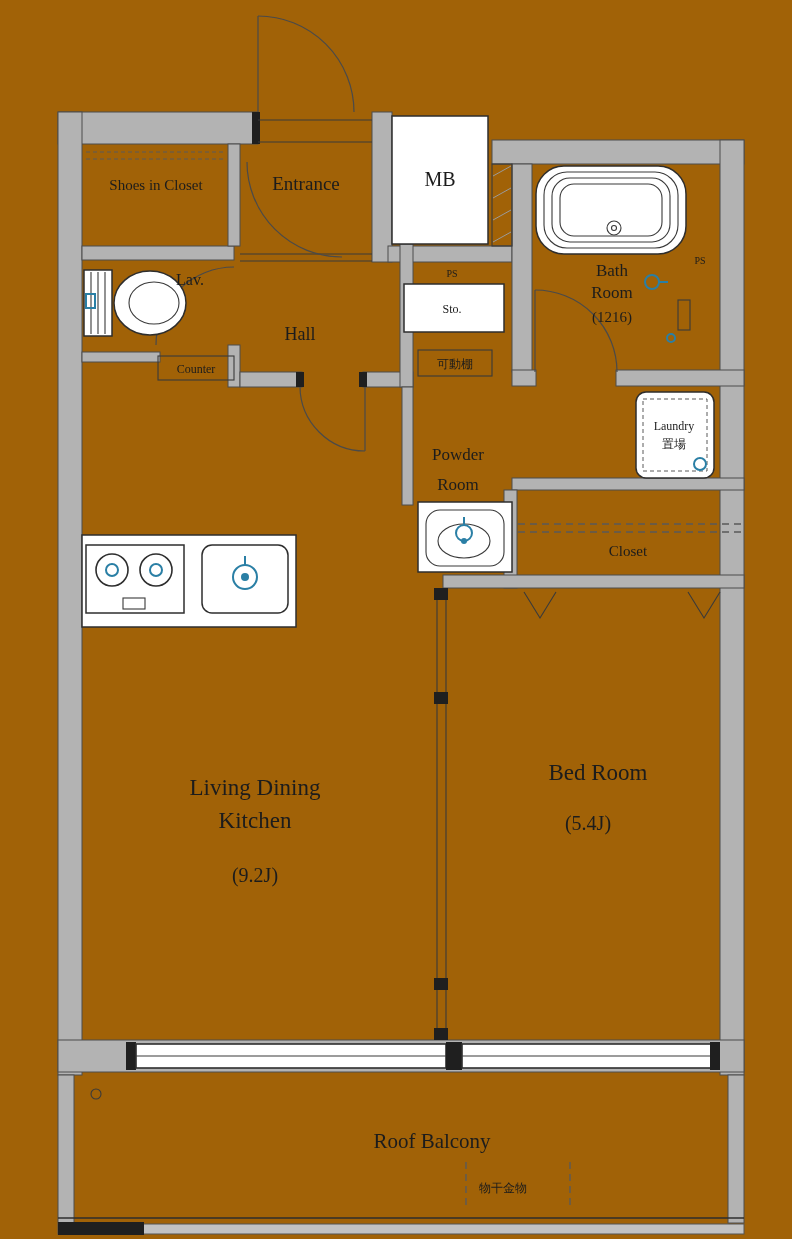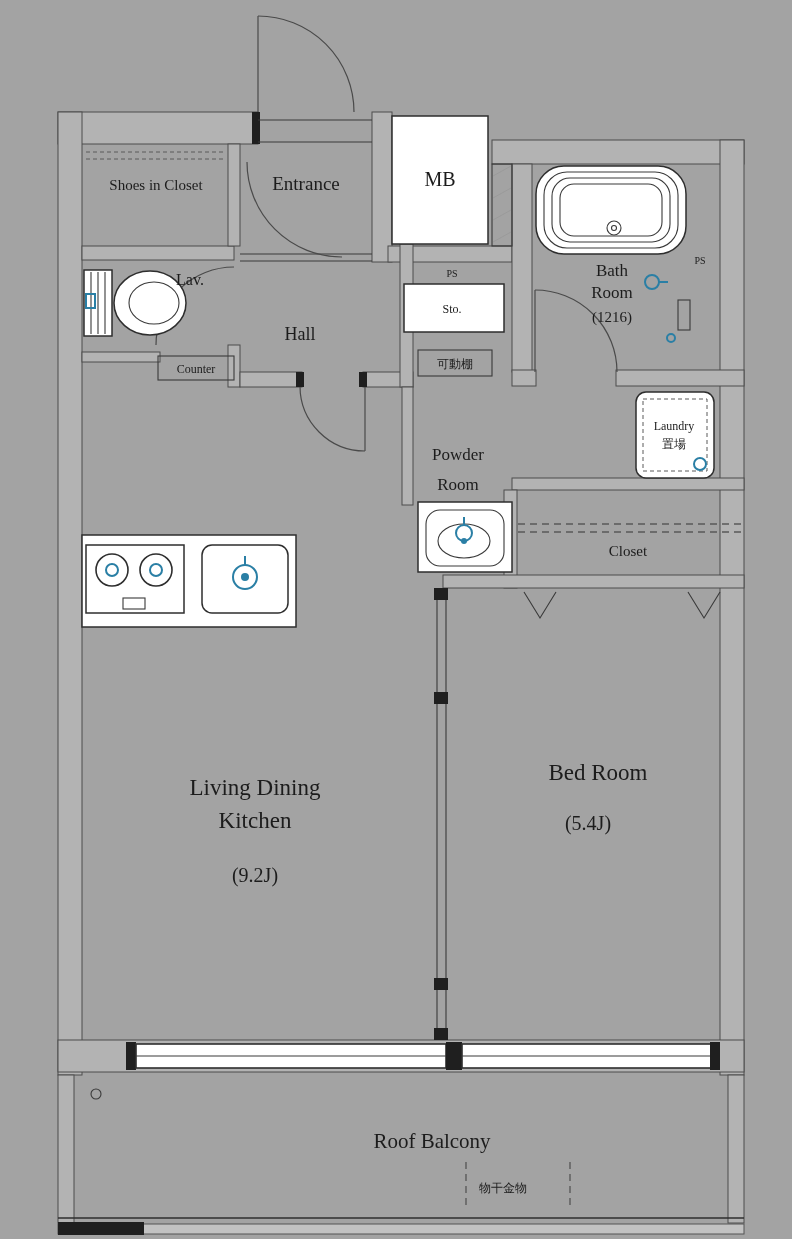--- a/index.html
+++ b/index.html
@@ -1,17 +1,17 @@
 <!DOCTYPE html>
 <html><head>
 <meta charset="utf-8">
 <title>Floor Plan</title>
 <style>
   html,body{margin:0;padding:0;background:#ffffff;}
-  .plan-wrap{position:relative;width:792px;height:1239px;background:#a3a3a3;overflow:hidden;
+  .plan-wrap{position:relative;width:792px;height:1239px;background:#a16207;overflow:hidden;
              font-family:"Liberation Serif", serif;}
   svg{display:block;}
   .wall{fill:#b3b3b3;stroke:#4d4d4d;stroke-width:1;}
   .blackcap{fill:#1f1f1f;stroke:none;}
   .ln{stroke:#2e2e2e;stroke-width:1.6;fill:none;}
   .thin{stroke:#3a3a3a;stroke-width:1.1;fill:none;}
   .dash{stroke:#5a5a5a;stroke-width:1.4;fill:none;stroke-dasharray:7 5;}
   .dash2{stroke:#5a5a5a;stroke-width:1;fill:none;stroke-dasharray:4 3;}
   .arc{stroke:#4a4a4a;stroke-width:1.2;fill:none;}
   .fixture{stroke:#2e2e2e;stroke-width:1.5;fill:#ffffff;}

